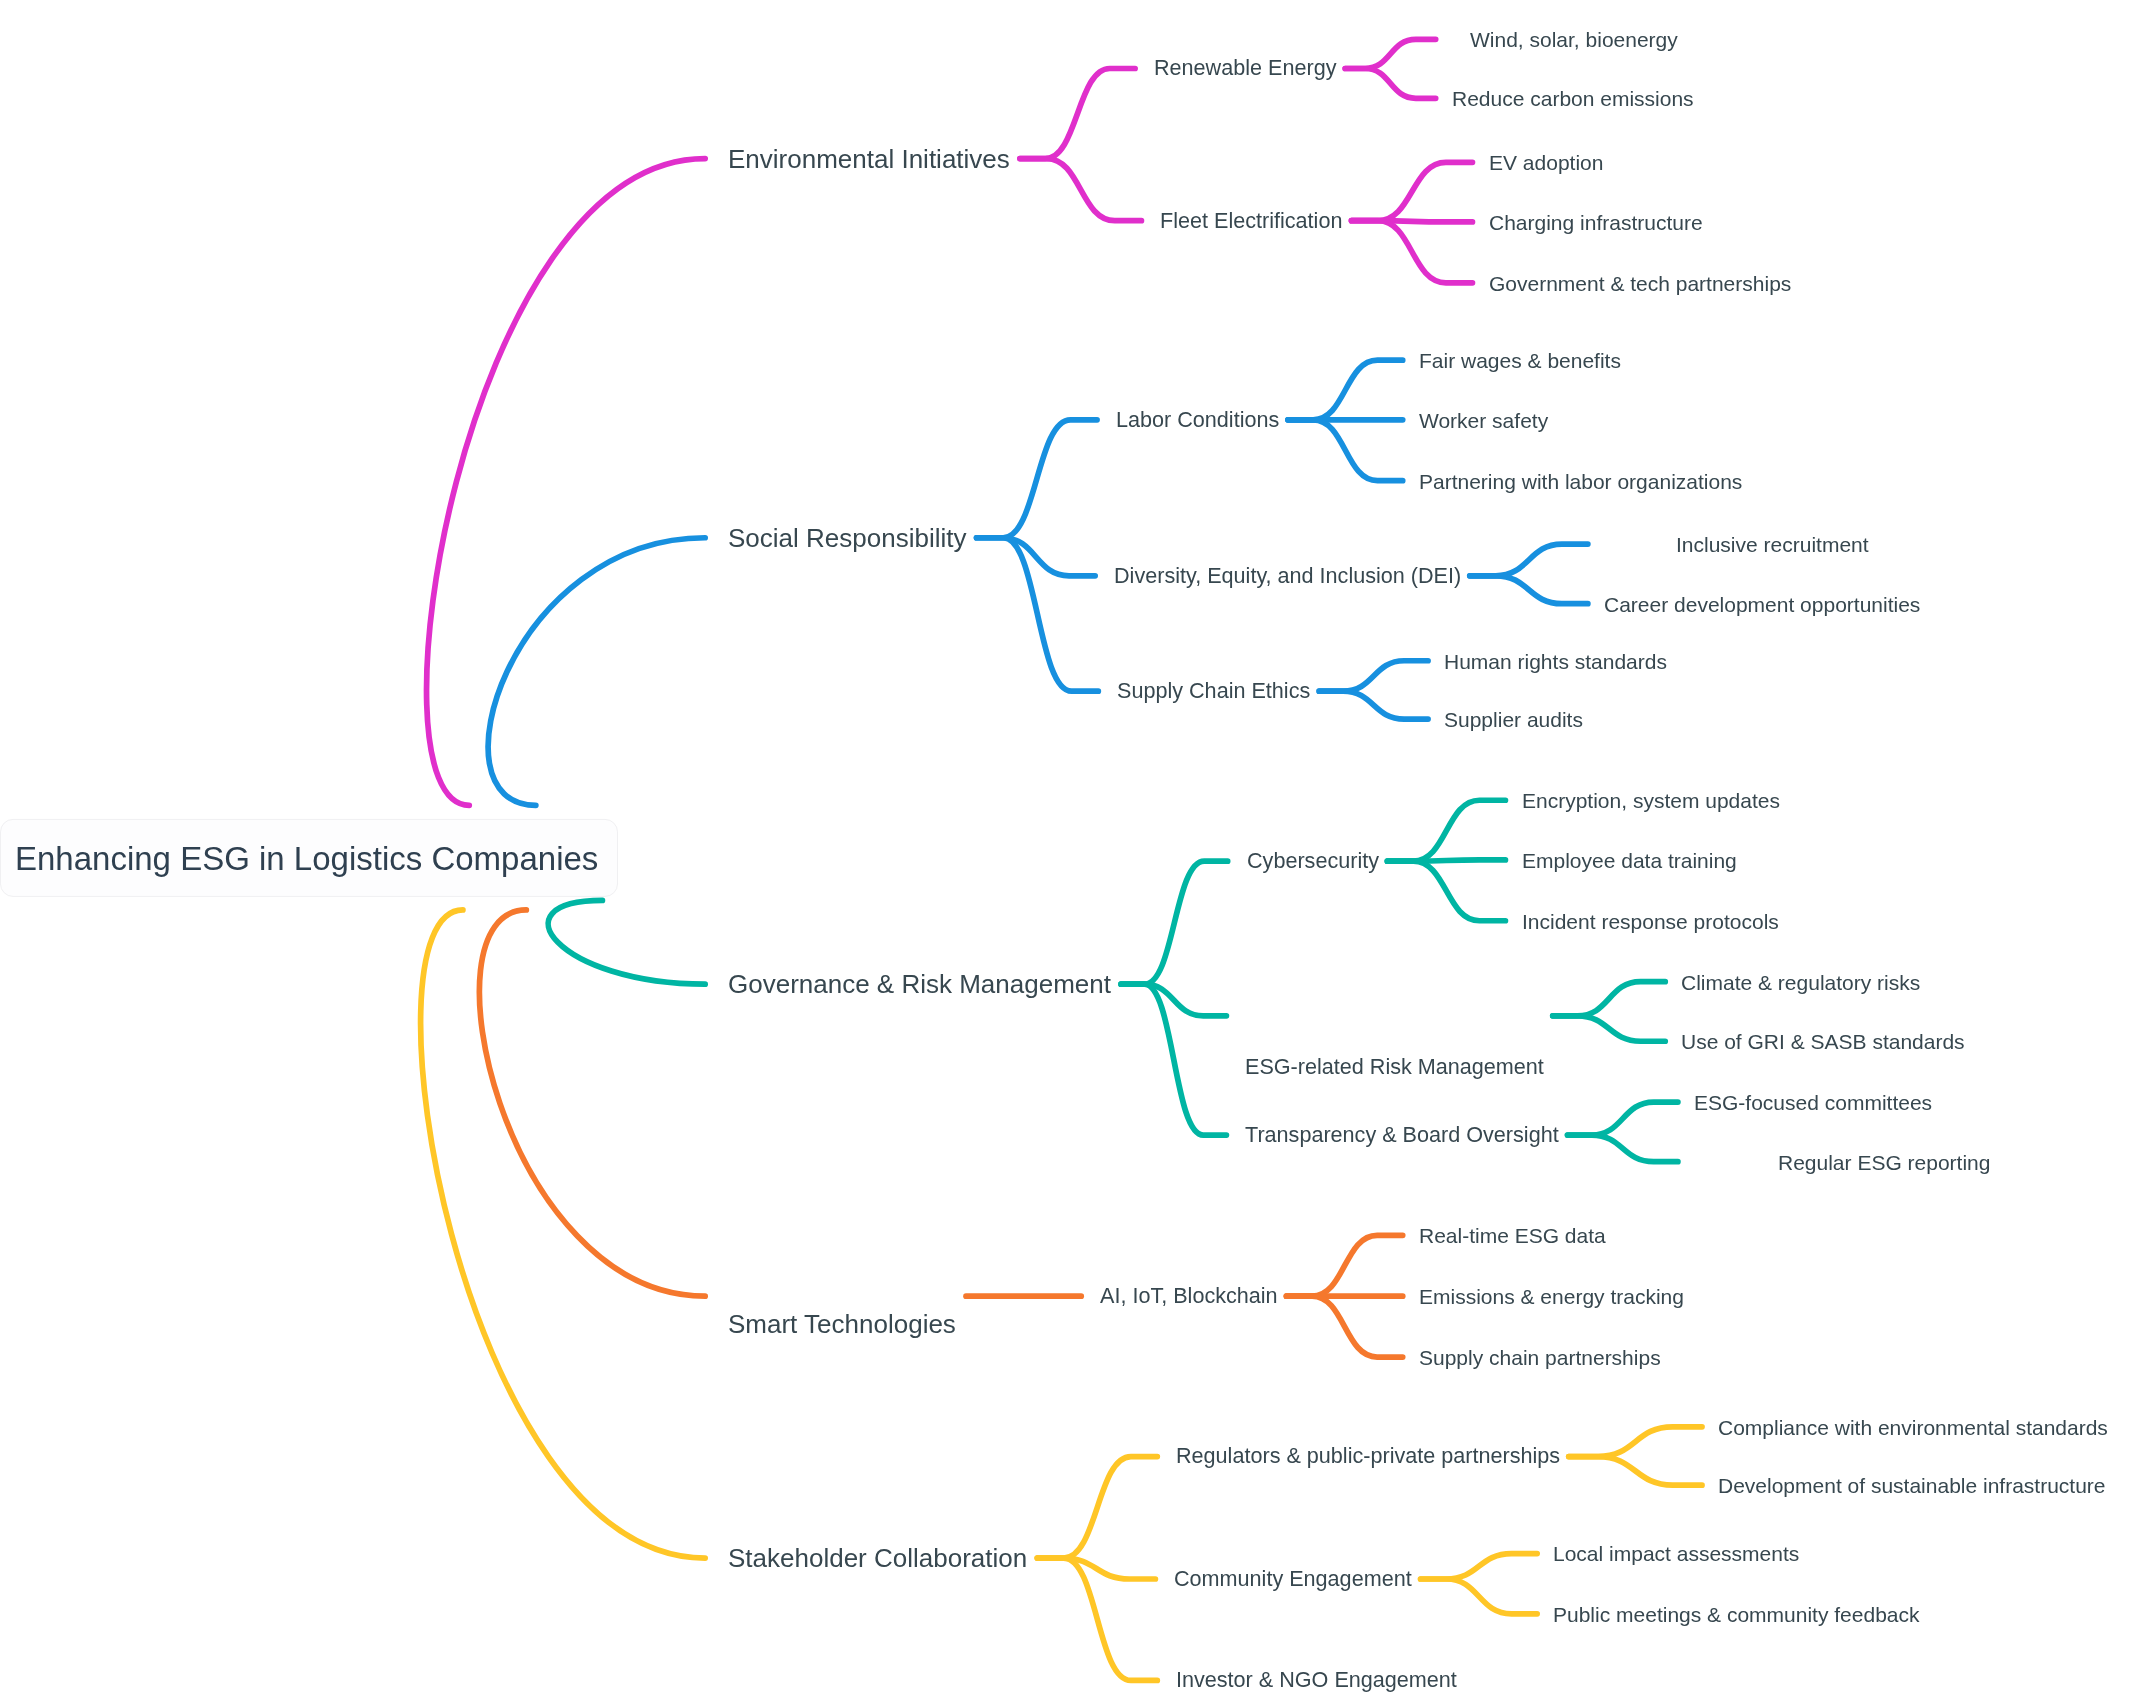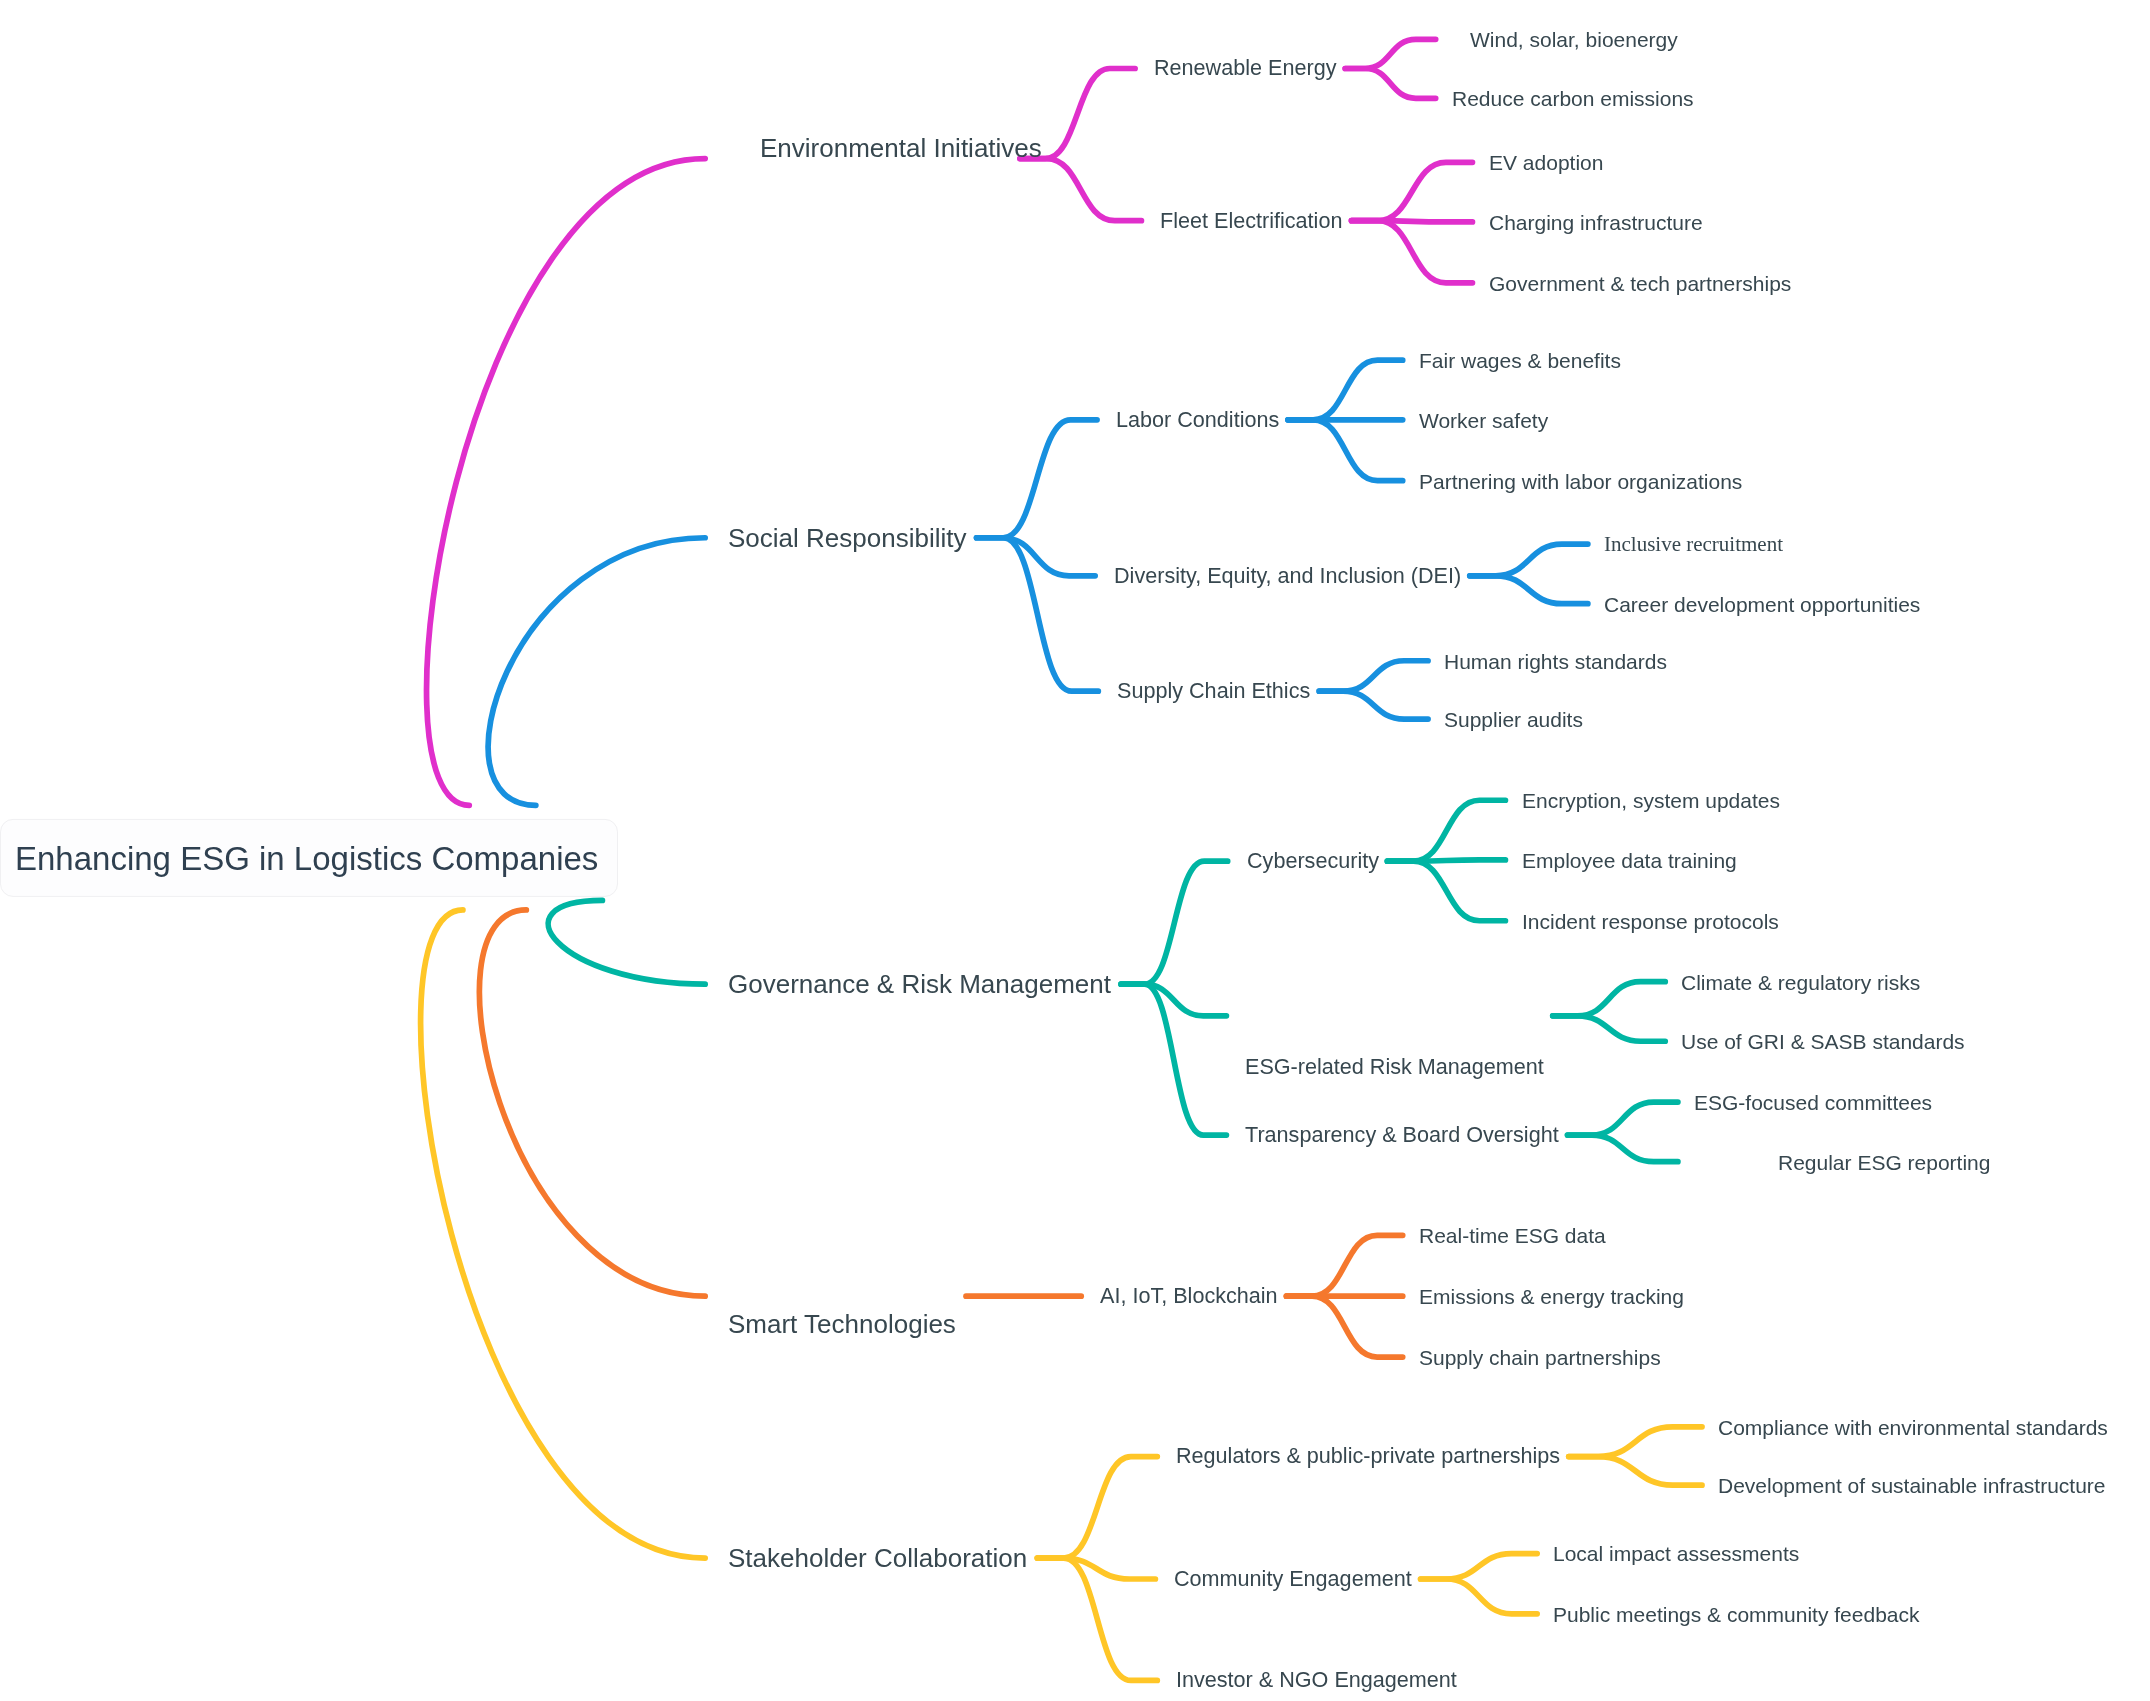--- a/index.html
+++ b/index.html
@@ -61,35 +61,35 @@
       <path d="M 1635.8125 2457 L 1677.43375 2457 C 1730.40625 2457, 1730.40625 2297, 1783.37875 2297 L 1825 2297" stroke="#FFC627" stroke-width="9" fill="none" stroke-linecap="round"></path>
       <path d="M 2473.75 2297 L 2520.005 2297 C 2578.875 2297, 2578.875 2250, 2637.745 2250 L 2684 2250" stroke="#FFC627" stroke-width="9" fill="none" stroke-linecap="round"></path>
       <path d="M 2473.75 2297 L 2520.005 2297 C 2578.875 2297, 2578.875 2342, 2637.745 2342 L 2684 2342" stroke="#FFC627" stroke-width="9" fill="none" stroke-linecap="round"></path>
       <path d="M 1635.8125 2457 L 1676.77375 2457 C 1728.90625 2457, 1728.90625 2490, 1781.03875 2490 L 1822 2490" stroke="#FFC627" stroke-width="9" fill="none" stroke-linecap="round"></path>
       <path d="M 2240.1875 2490 L 2280.62625 2490 C 2332.09375 2490, 2332.09375 2450, 2383.56125 2450 L 2424 2450" stroke="#FFC627" stroke-width="9" fill="none" stroke-linecap="round"></path>
       <path d="M 2240.1875 2490 L 2280.62625 2490 C 2332.09375 2490, 2332.09375 2545, 2383.56125 2545 L 2424 2545" stroke="#FFC627" stroke-width="9" fill="none" stroke-linecap="round"></path>
       <path d="M 1635.8125 2457 L 1677.43375 2457 C 1730.40625 2457, 1730.40625 2650, 1783.37875 2650 L 1825 2650" stroke="#FFC627" stroke-width="9" fill="none" stroke-linecap="round"></path>
     </svg>
   <div id="nodes">
       <div class="node root" style="left: 0px; top: 858px;">Enhancing ESG in Logistics Companies</div>
-      <div class="node lvl1 right" style="top: 148px; left: 728px; margin-left: 32px;">Environmental Initiatives</div>
+      <div class="node lvl1 right" style="top: 159px; left: 728px;">Environmental Initiatives</div>
       <div class="node lvl2 right" style="top: 68px; left: 1154px;">Renewable Energy</div>
       <div class="node lvl3 right" style="top: 39px; left: 1452px; margin-left: 18px;">Wind, solar, bioenergy</div>
       <div class="node lvl3 right" style="top: 98px; left: 1452px;">Reduce carbon emissions</div>
       <div class="node lvl2 right" style="top: 221px; left: 1160px;">Fleet Electrification</div>
       <div class="node lvl3 right" style="top: 162px; left: 1489px;">EV adoption</div>
       <div class="node lvl3 right" style="top: 222px; left: 1489px;">Charging infrastructure</div>
       <div class="node lvl3 right" style="top: 283px; left: 1489px;">Government &amp; tech partnerships</div>
       <div class="node lvl1 right" style="top: 538px; left: 728px;">Social Responsibility</div>
       <div class="node lvl2 right" style="top: 420px; left: 1116px;">Labor Conditions</div>
       <div class="node lvl3 right" style="top: 360px; left: 1419px;">Fair wages &amp; benefits</div>
       <div class="node lvl3 right" style="top: 420px; left: 1419px;">Worker safety</div>
       <div class="node lvl3 right" style="top: 481px; left: 1419px;">Partnering with labor organizations</div>
       <div class="node lvl2 right" style="top: 576px; left: 1114px;">Diversity, Equity, and Inclusion (DEI)</div>
-      <div class="node lvl3 right" style="top: 544px; left: 1604px; font-family: Liberation Serif, serif;">Inclusive recruitment</div>
+      <div class="node lvl3 right" style="top: 544px; left: 1676px;">Inclusive recruitment</div>
       <div class="node lvl3 right" style="top: 604px; left: 1604px;">Career development opportunities</div>
       <div class="node lvl2 right" style="top: 691px; left: 1117px;">Supply Chain Ethics</div>
       <div class="node lvl3 right" style="top: 661px; left: 1444px;">Human rights standards</div>
       <div class="node lvl3 right" style="top: 719px; left: 1444px;">Supplier audits</div>
       <div class="node lvl1 right" style="top: 984px; left: 728px;">Governance &amp; Risk Management</div>
       <div class="node lvl2 right" style="top: 861px; left: 1247px;">Cybersecurity</div>
       <div class="node lvl3 right" style="top: 800px; left: 1522px;">Encryption, system updates</div>
       <div class="node lvl3 right" style="top: 860px; left: 1522px;">Employee data training</div>
       <div class="node lvl3 right" style="top: 921px; left: 1522px;">Incident response protocols</div>
       <div class="node lvl2 right" style="top: 1067px; left: 1245px;">ESG-related Risk Management</div>

